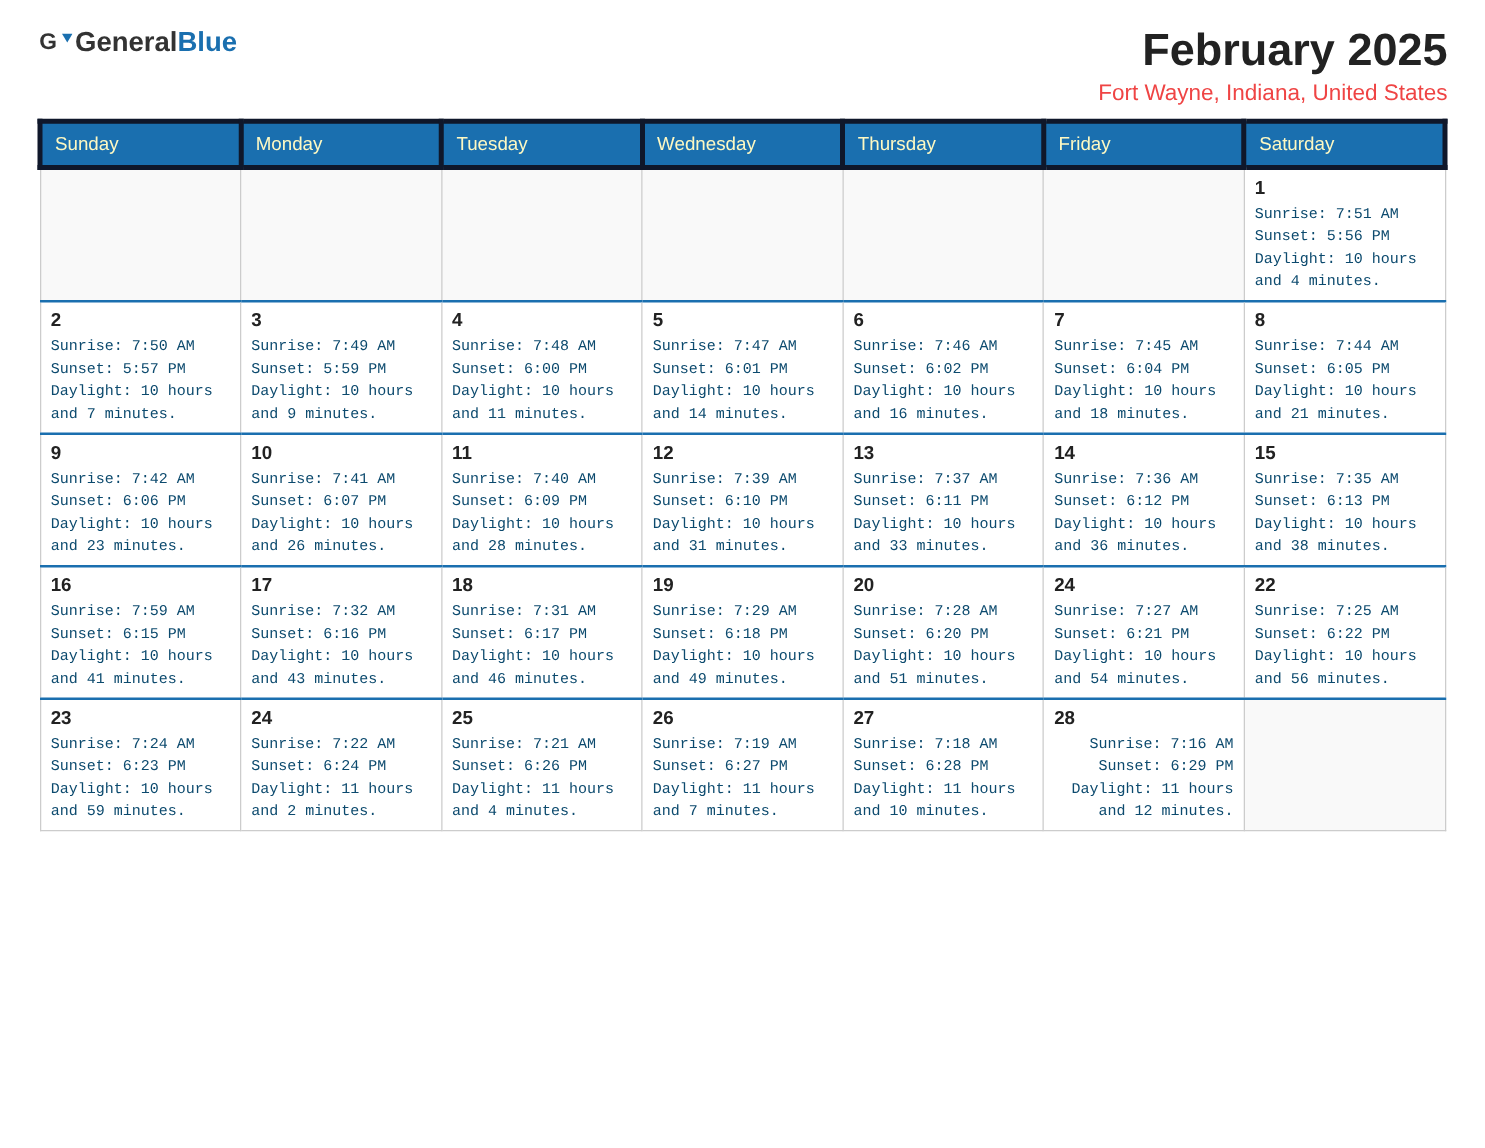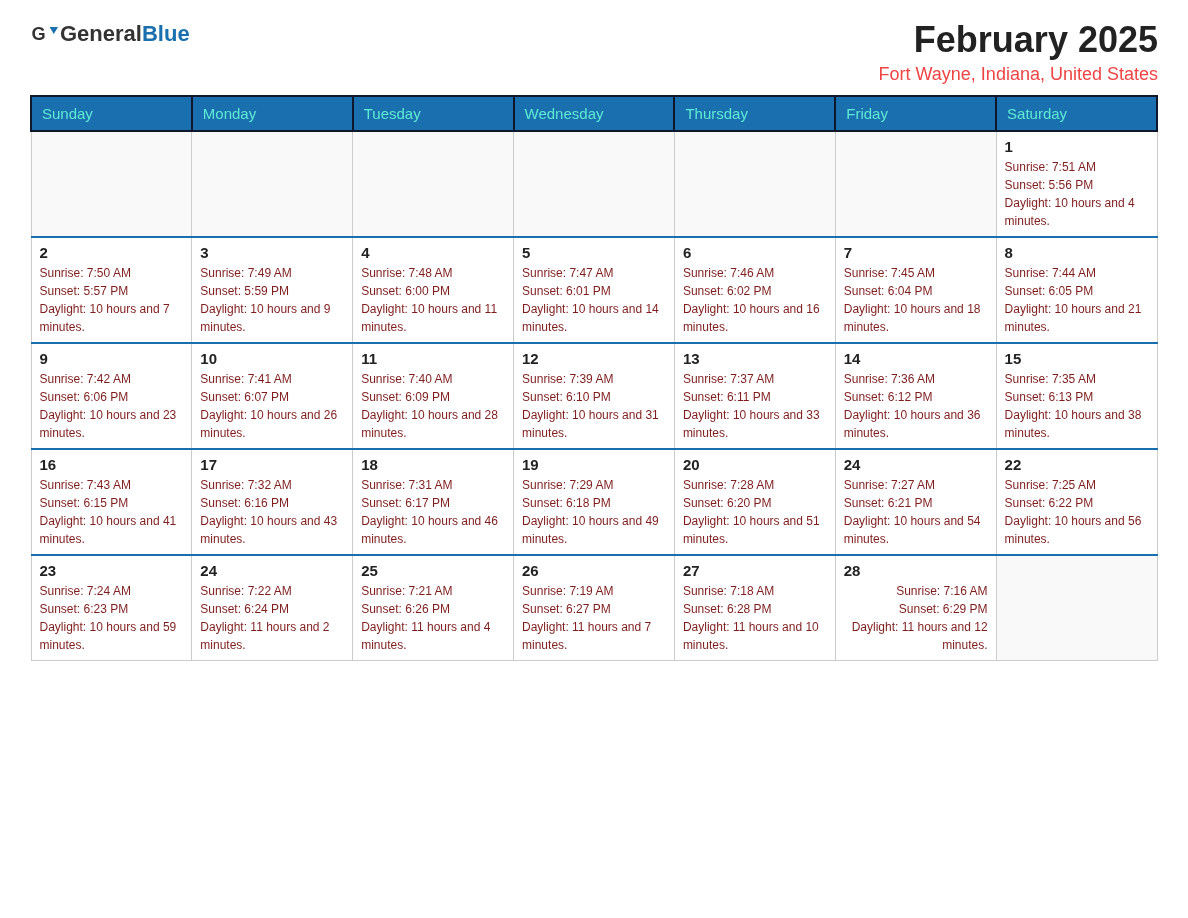--- a/index.html
+++ b/index.html
@@ -44,26 +44,26 @@
       color: #ef4444;
       margin-top: 4px;
     }
     .calendar {
       width: 100%;
       border-collapse: collapse;
       margin-top: 10px;
     }
     .calendar th {
       background: #1a6faf;
-      color: #5eead4;
+      color: #fef9c3;
       font-size: 15px;
       font-weight: normal;
       padding: 8px 10px;
       text-align: left;
-      border: 2px solid #0f172a;
+      border: 4px solid #0f172a;
     }
     .calendar td {
       vertical-align: top;
       padding: 6px 8px;
       border: 1px solid #ccc;
       width: 14.28%;
       min-height: 90px;
       font-size: 12.5px;
       color: #333;
     }
@@ -72,22 +72,23 @@
     }
     .day-number {
       font-size: 15px;
       font-weight: bold;
       color: #222;
       display: block;
       margin-bottom: 3px;
     }
     .day-info {
       font-size: 12px;
-      color: #7f1d1d;
+      color: #0c4a6e;
       line-height: 1.5;
+      font-family: Liberation Mono, monospace;
     }
     .empty-cell {
       background: #f9f9f9;
     }
     .week-row td {
       height: 100px;
     }
   </style>
 </head>
 <body>
@@ -219,21 +220,21 @@
         <td>
           <span class="day-number">15</span>
           <div class="day-info" style="white-space: pre-line;">Sunrise: 7:35 AM
 Sunset: 6:13 PM
 Daylight: 10 hours and 38 minutes.</div>
         </td>
       </tr>
       <tr class="week-row">
         <td>
           <span class="day-number">16</span>
-          <div class="day-info" style="white-space: pre-line;">Sunrise: 7:43 AM
+          <div class="day-info" style="white-space: pre-line;">Sunrise: 7:59 AM
 Sunset: 6:15 PM
 Daylight: 10 hours and 41 minutes.</div>
         </td>
         <td>
           <span class="day-number">17</span>
           <div class="day-info" style="white-space: pre-line;">Sunrise: 7:32 AM
 Sunset: 6:16 PM
 Daylight: 10 hours and 43 minutes.</div>
         </td>
         <td>

